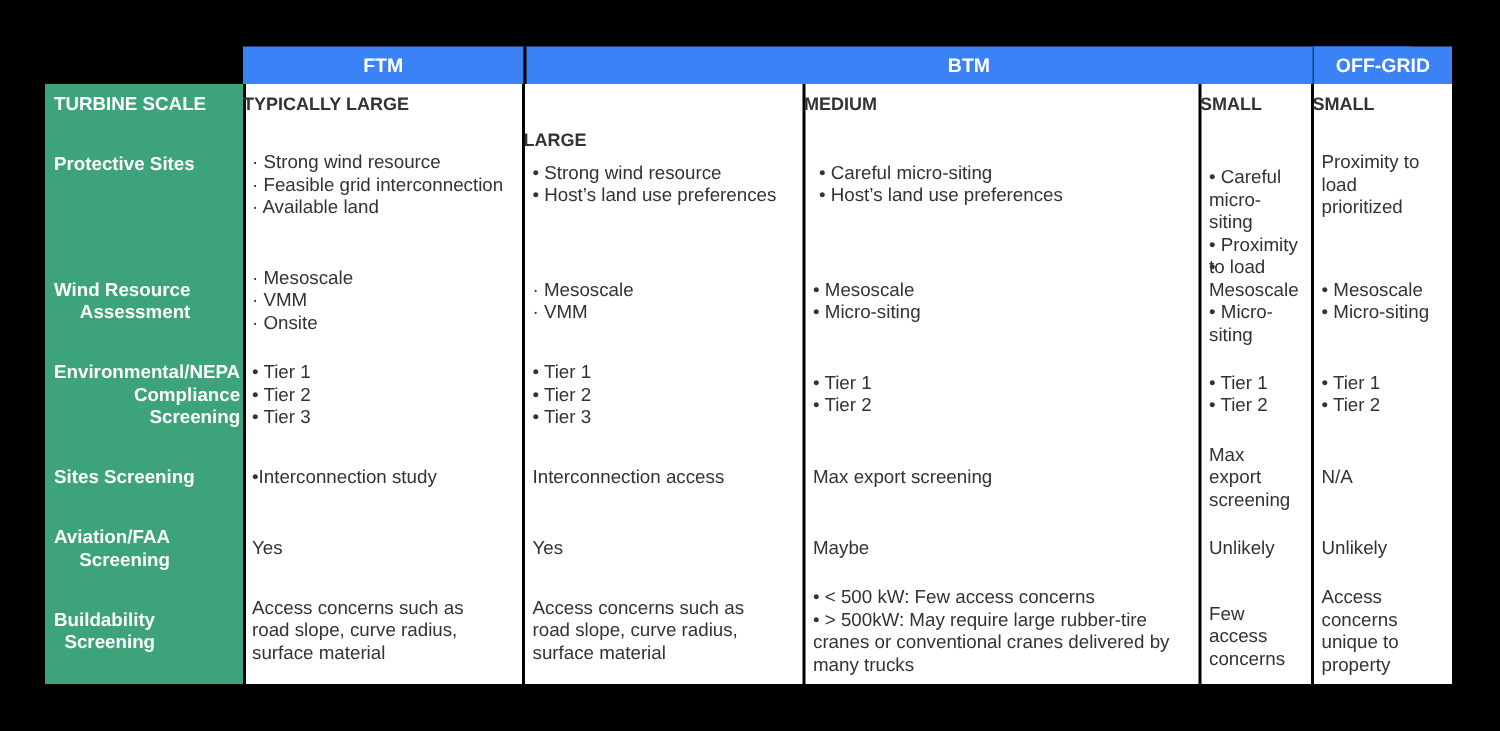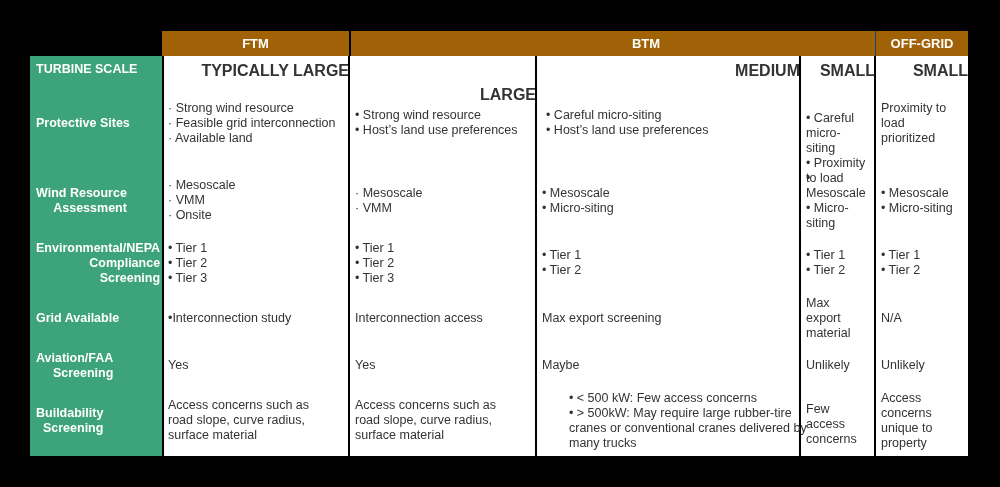--- a/index.html
+++ b/index.html
@@ -1,22 +1,22 @@
 <!DOCTYPE html>
 <html><head>
 <meta charset="utf-8">
 <style>
   html, body { margin:0; padding:0; background:#000; }
   body { width:1000px; height:487px; position:relative; overflow:hidden; font-family:"Liberation Sans", "DejaVu Sans", sans-serif; }
-  .grp { position:absolute; top:31px; height:25px; background:#a16207; color:#fff; font-weight:bold; font-size:13px; display:flex; align-items:center; justify-content:center; box-sizing:border-box; }
+  .grp { position:absolute; top:31px; height:25px; background:#3b82f6; color:#fff; font-weight:bold; font-size:13px; display:flex; align-items:center; justify-content:center; box-sizing:border-box; }
   .labelcol { position:absolute; left:30px; top:56px; width:132px; height:400px; background:#3ca37a; }
   .col { position:absolute; top:56px; height:400px; background:#fff; box-sizing:border-box; }
   .rowlabel { position:absolute; left:36px; color:#fff; font-weight:bold; font-size:12.5px; line-height:15px;text-align:right; }
   .cell { position:absolute; color:#333; font-size:12.5px; line-height:15px; }
-  .hdr { position:absolute; color:#333; font-weight:bold; font-size:16px; text-align:right; }
+  .hdr { position:absolute; color:#333; font-weight:bold; font-size:12px; text-align:left; }
   .vline { position:absolute; width:2px; background:#000; }
 </style>
 </head>
 <body>
 
 <div class="grp" style="left:162px;width:187px;">FTM</div>
 <div class="grp" style="left:349px;width:592px;border-left:2px solid #000;">BTM</div>
 <div class="grp" style="left:875px;width:93px;border-left:1px solid #0c4a6e;">OFF-GRID</div>
 
 <div class="labelcol"></div>
@@ -26,27 +26,27 @@
 <div class="col" style="left:800px;width:75px;"></div>
 <div class="col" style="left:875px;width:93px;"></div>
 
 <div class="vline" style="left:162px;top:56px;height:400px;"></div>
 <div class="vline" style="left:348px;top:56px;height:400px;"></div>
 <div class="vline" style="left:535px;top:56px;height:400px;"></div>
 <div class="vline" style="left:799px;top:56px;height:400px;"></div>
 <div class="vline" style="left:874px;top:56px;height:400px;"></div>
 
 <div class="rowlabel" style="top:62px;">TURBINE SCALE</div>
-<div class="rowlabel" style="top:116px;white-space:pre;">Protective Sites</div>
+<div class="rowlabel" style="top:102px;white-space:pre;">Protective Sites</div>
 <div class="rowlabel" style="top:186px;white-space:pre;">Wind Resource
 Assessment</div>
 <div class="rowlabel" style="top:241px;white-space:pre;">Environmental/NEPA
 Compliance
 Screening</div>
-<div class="rowlabel" style="top:311px;white-space:pre;">Grid Available</div>
+<div class="rowlabel" style="top:311px;white-space:pre;">Sites Screening</div>
 <div class="rowlabel" style="top:351px;white-space:pre;">Aviation/FAA
 Screening</div>
 <div class="rowlabel" style="top:406px;white-space:pre;">Buildability
 Screening</div>
 
 <div class="hdr" style="left:162px;width:187px;top:62px;">TYPICALLY LARGE</div>
 <div class="hdr" style="left:349px;width:187px;top:62px;margin-top:24px;">LARGE</div>
 <div class="hdr" style="left:536px;width:264px;top:62px;">MEDIUM</div>
 <div class="hdr" style="left:800px;width:75px;top:62px;">SMALL</div>
 <div class="hdr" style="left:875px;width:93px;top:62px;">SMALL</div>
@@ -80,39 +80,39 @@
 surface material</div>
 
 <div class="cell" style="left:546px;top:108px;white-space:pre;">• Careful micro-siting
 • Host’s land use preferences</div>
 <div class="cell" style="left:542px;top:186px;white-space:pre;">• Mesoscale
 • Micro-siting</div>
 <div class="cell" style="left:542px;top:248px;white-space:pre;">• Tier 1
 • Tier 2</div>
 <div class="cell" style="left:542px;top:311px;white-space:pre;">Max export screening</div>
 <div class="cell" style="left:542px;top:358px;white-space:pre;">Maybe</div>
-<div class="cell" style="left:542px;top:391px;white-space:pre;margin-left:27px;">• &lt; 500 kW: Few access concerns
+<div class="cell" style="left:542px;top:391px;white-space:pre;">• &lt; 500 kW: Few access concerns
 • &gt; 500kW: May require large rubber-tire
 cranes or conventional cranes delivered by
 many trucks</div>
 
 <div class="cell" style="left:806px;top:86px;white-space:pre;margin-top:25px;">• Careful
 micro-
 siting
 • Proximity
 to load</div>
 <div class="cell" style="left:806px;top:171px;white-space:pre;">•
 Mesoscale
 • Micro-
 siting</div>
 <div class="cell" style="left:806px;top:248px;white-space:pre;">• Tier 1
 • Tier 2</div>
 <div class="cell" style="left:806px;top:296px;white-space:pre;">Max
 export
-material</div>
+screening</div>
 <div class="cell" style="left:806px;top:358px;white-space:pre;">Unlikely</div>
 <div class="cell" style="left:806px;top:402px;white-space:pre;">Few
 access
 concerns</div>
 
 <div class="cell" style="left:881px;top:101px;white-space:pre;">Proximity to
 load
 prioritized</div>
 <div class="cell" style="left:881px;top:186px;white-space:pre;">• Mesoscale
 • Micro-siting</div>

